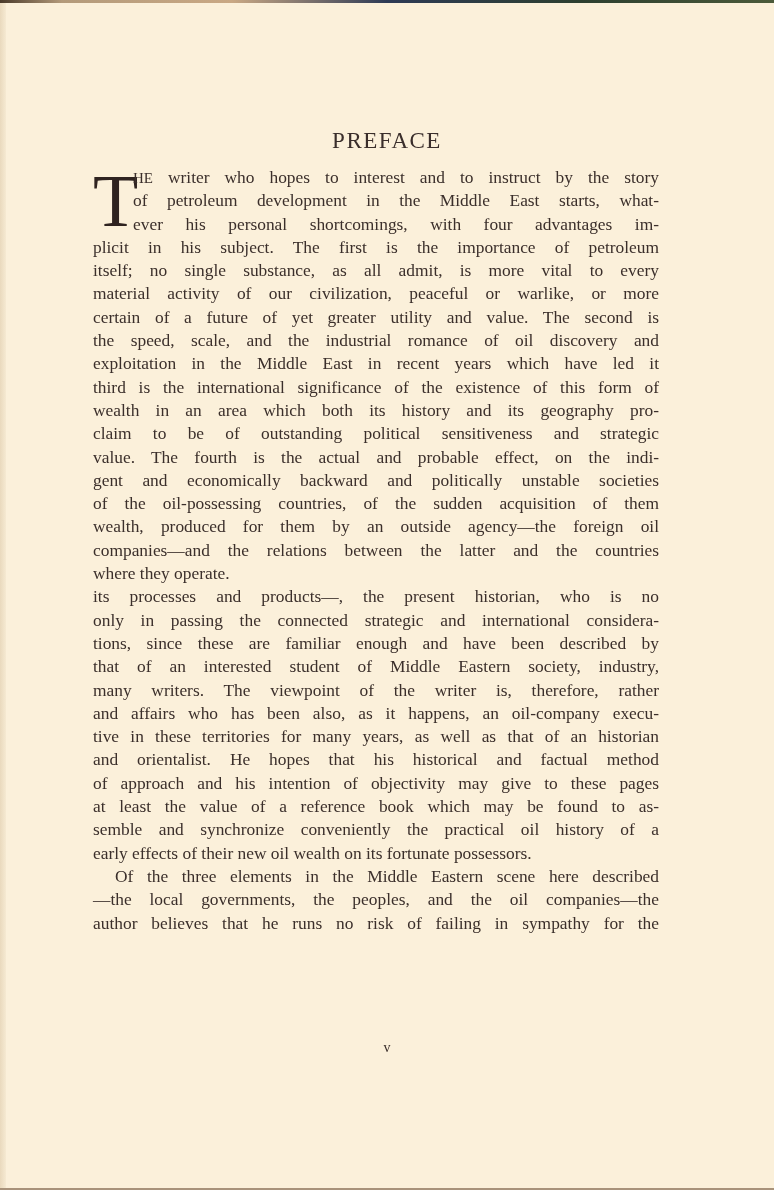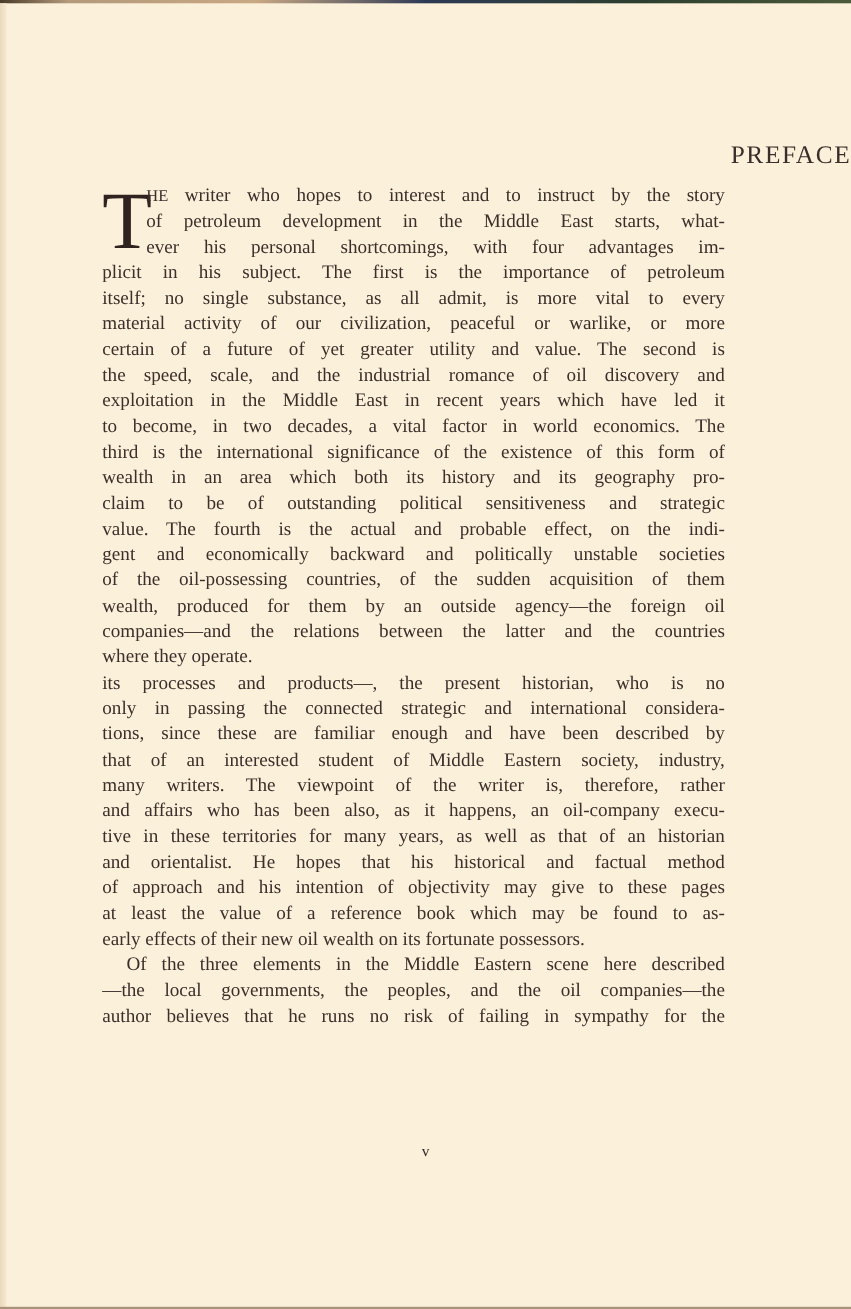--- a/index.html
+++ b/index.html
@@ -7,21 +7,21 @@
     width:774px; height:1190px; overflow:hidden; position:relative;
     background:#fbf0da;
     font-family:"Liberation Serif","DejaVu Serif",serif;
     color:#3b2f2b;
   }
   .top-edge { position:absolute; left:0; top:0; width:774px; height:3px;
     background:linear-gradient(90deg,#4a3a2a 0,#b39a7a 8%,#c9a884 30%,#2d3a55 50%,#2c3f2f 75%,#4b5a3a 100%); }
   .bottom-edge { position:absolute; left:0; bottom:0; width:774px; height:2px; background:#a8927a; }
   .left-edge { position:absolute; left:0; top:3px; width:6px; height:1185px;
     background:linear-gradient(90deg,#e9d9bd,#f6ead2); }
-  .title { position:absolute; left:0; width:774px; top:128px; text-align:right;
+  .title { position:absolute; left:0; width:774px; top:128px; text-align:center;
     font-size:23px; letter-spacing:1.5px; color:#3a2e2b; }
   .body-text { position:absolute; left:93px; top:167px; width:566px; }
   .line { height:23.3px; line-height:21px; font-size:17.4px; white-space:nowrap;
     text-align:justify; text-align-last:justify; }
   .line.last { text-align-last:left; }
   .line.indent-dc { padding-left:40px; }
   .line.para { text-indent:22px; }
   .dropcap { position:absolute; left:93px; top:170px; font-size:74px; line-height:62px;
     color:#2f2320; }
   .sc { font-variant:small-caps; font-size:15px; }
@@ -42,39 +42,39 @@
 <div class="body-text">
   <div class="line indent-dc"><span class="sc">HE</span><span> writer who hopes to interest and to instruct by the story</span></div>
   <div class="line indent-dc">of petroleum development in the Middle East starts, what-</div>
   <div class="line indent-dc">ever his personal shortcomings, with four advantages im-</div>
   <div class="line">plicit in his subject.  The first is the importance of petroleum</div>
   <div class="line">itself; no single substance, as all admit, is more vital to every</div>
   <div class="line">material activity of our civilization, peaceful or warlike, or more</div>
   <div class="line">certain of a future of yet greater utility and value.  The second is</div>
   <div class="line">the speed, scale, and the industrial romance of oil discovery and</div>
   <div class="line">exploitation in the Middle East in recent years which have led it</div>
-  <div class="line">to become, in two decades, a vital factor in world economics.  The</div>
   <div class="line">third is the international significance of the existence of this form of</div>
   <div class="line">wealth in an area which both its history and its geography pro-</div>
   <div class="line">claim to be of outstanding political sensitiveness and strategic</div>
   <div class="line">value.  The fourth is the actual and probable effect, on the indi-</div>
   <div class="line">gent and economically backward and politically unstable societies</div>
   <div class="line">of the oil-possessing countries, of the sudden acquisition of them</div>
   <div class="line">wealth, produced for them by an outside agency—the foreign oil</div>
   <div class="line">companies—and the relations between the latter and the countries</div>
   <div class="line last">where they operate.</div>
   <div class="line">its processes and products—, the present historian, who is no</div>
   <div class="line">only in passing the connected strategic and international considera-</div>
   <div class="line">tions, since these are familiar enough and have been described by</div>
   <div class="line">that of an interested student of Middle Eastern society, industry,</div>
   <div class="line">many writers.  The viewpoint of the writer is, therefore, rather</div>
   <div class="line">and affairs who has been also, as it happens, an oil-company execu-</div>
   <div class="line">tive in these territories for many years, as well as that of an historian</div>
   <div class="line">and orientalist.  He hopes that his historical and factual method</div>
   <div class="line">of approach and his intention of objectivity may give to these pages</div>
   <div class="line">at least the value of a reference book which may be found to as-</div>
+  <div class="line">semble and synchronize conveniently the practical oil history of a</div>
   <div class="line last">early effects of their new oil wealth on its fortunate possessors.</div>
   <div class="line para">Of the three elements in the Middle Eastern scene here described</div>
   <div class="line">—the local governments, the peoples, and the oil companies—the</div>
   <div class="line">author believes that he runs no risk of failing in sympathy for the</div>
 </div>
 
 <div class="folio">v</div>
 
 </body></html>

